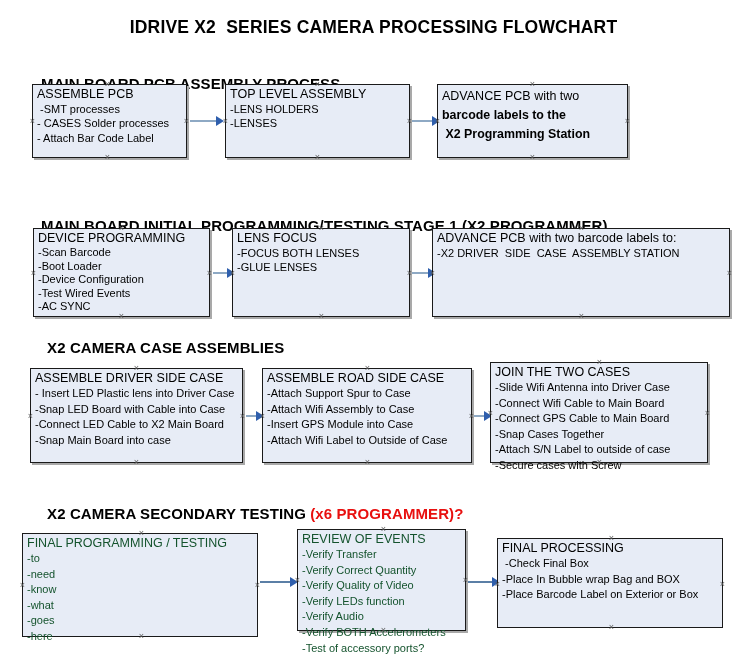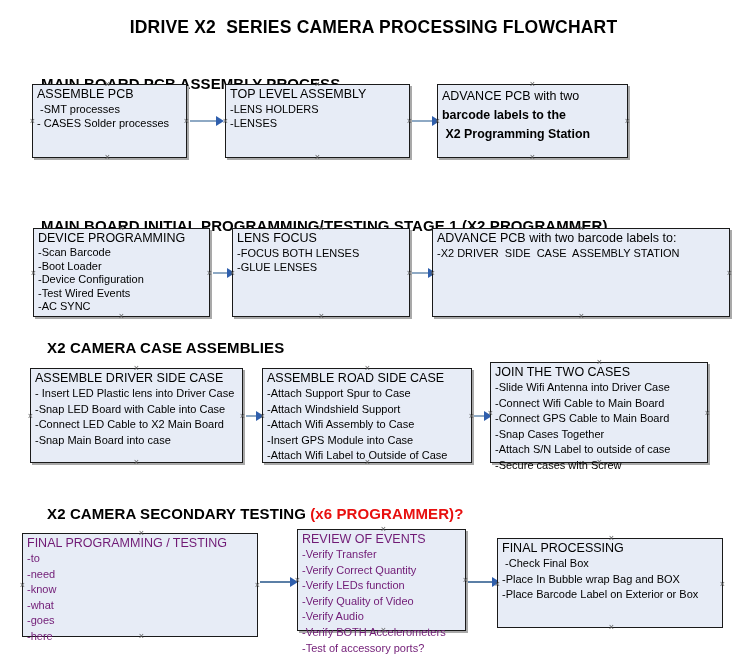--- a/index.html
+++ b/index.html
@@ -47,21 +47,21 @@
     font-size:12.5px;
     font-weight:normal;
     line-height:15px;
     white-space:pre;
   }
   .box .bx-line{
     font-size:11px;
     line-height:14.3px;
     white-space:pre;
   }
-  .box.red .bx-title,.box.red .bx-line{color:#701a75;}
+  .box.red .bx-title,.box.red .bx-line{color:#14532d;}
   .box.allbold .bx-line{font-weight:bold;font-size:12.4px;line-height:19px;}
   .box.tight .bx-line{line-height:13.6px;}
   .box.wide-lines .bx-line{line-height:15.6px;}
 
   
   .handle{
     position:absolute;
     width:7px;height:7px;
     color:#5a5a5a;
     font-size:9px;
@@ -96,20 +96,21 @@
   <div class="chart-title">IDRIVE X2  SERIES CAMERA PROCESSING FLOWCHART</div>
 
   <div class="section-head" style="left:24px;top:58px;">
     <span>MAIN BOARD PCB ASSEMBLY PROCESS</span>
   </div>
 
   <div class="box" style="left:32px;top:84px;width:155px;height:74px;">
     <div class="bx-title">ASSEMBLE PCB</div>
     <div class="bx-line"> -SMT processes</div>
     <div class="bx-line">- CASES Solder processes</div>
+    <div class="bx-line">- Attach Bar Code Label</div>
     <span class="handle" style="left:71px;top:-4px;">×</span>
     <span class="handle" style="left:71px;bottom:-4px;">×</span>
     <span class="handle" style="left:-4px;top:33px;">×</span>
     <span class="handle" style="right:-4px;top:33px;">×</span>
   </div>
 
   <div class="arrow" style="left:190px;top:116px;width:34px;">
     <div class="shaft" style="width:26px;"></div>
     <div class="head"></div>
   </div>
@@ -202,21 +203,20 @@
   </div>
 
   <div class="arrow" style="left:246px;top:411px;width:18px;">
     <div class="shaft" style="width:10px;"></div>
     <div class="head"></div>
   </div>
 
   <div class="box wide-lines" style="left:262px;top:368px;width:210px;height:95px;">
     <div class="bx-title">ASSEMBLE ROAD SIDE CASE</div>
     <div class="bx-line">-Attach Support Spur to Case</div>
-    <div class="bx-line">-Attach Windshield Support</div>
     <div class="bx-line">-Attach Wifi Assembly to Case</div>
     <div class="bx-line">-Insert GPS Module into Case</div>
     <div class="bx-line">-Attach Wifi Label to Outside of Case</div>
     <span class="handle" style="left:101px;top:-4px;">×</span>
     <span class="handle" style="left:101px;bottom:-4px;">×</span>
     <span class="handle" style="left:-4px;top:44px;">×</span>
     <span class="handle" style="right:-4px;top:44px;">×</span>
   </div>
 
   <div class="arrow" style="left:474px;top:411px;width:18px;">
@@ -258,22 +258,22 @@
 
   <div class="arrow dark" style="left:260px;top:577px;width:38px;">
     <div class="shaft" style="width:30px;"></div>
     <div class="head"></div>
   </div>
 
   <div class="box red wide-lines" style="left:297px;top:529px;width:169px;height:102px;">
     <div class="bx-title">REVIEW OF EVENTS</div>
     <div class="bx-line">-Verify Transfer</div>
     <div class="bx-line">-Verify Correct Quantity</div>
+    <div class="bx-line">-Verify Quality of Video</div>
     <div class="bx-line">-Verify LEDs function</div>
-    <div class="bx-line">-Verify Quality of Video</div>
     <div class="bx-line">-Verify Audio</div>
     <div class="bx-line">-Verify BOTH Accelerometers</div>
     <div class="bx-line">-Test of accessory ports?</div>
     <span class="handle" style="left:82px;top:-4px;">×</span>
     <span class="handle" style="left:82px;bottom:-4px;">×</span>
     <span class="handle" style="left:-4px;top:47px;">×</span>
     <span class="handle" style="right:-4px;top:47px;">×</span>
   </div>
 
   <div class="arrow dark" style="left:468px;top:577px;width:32px;">

